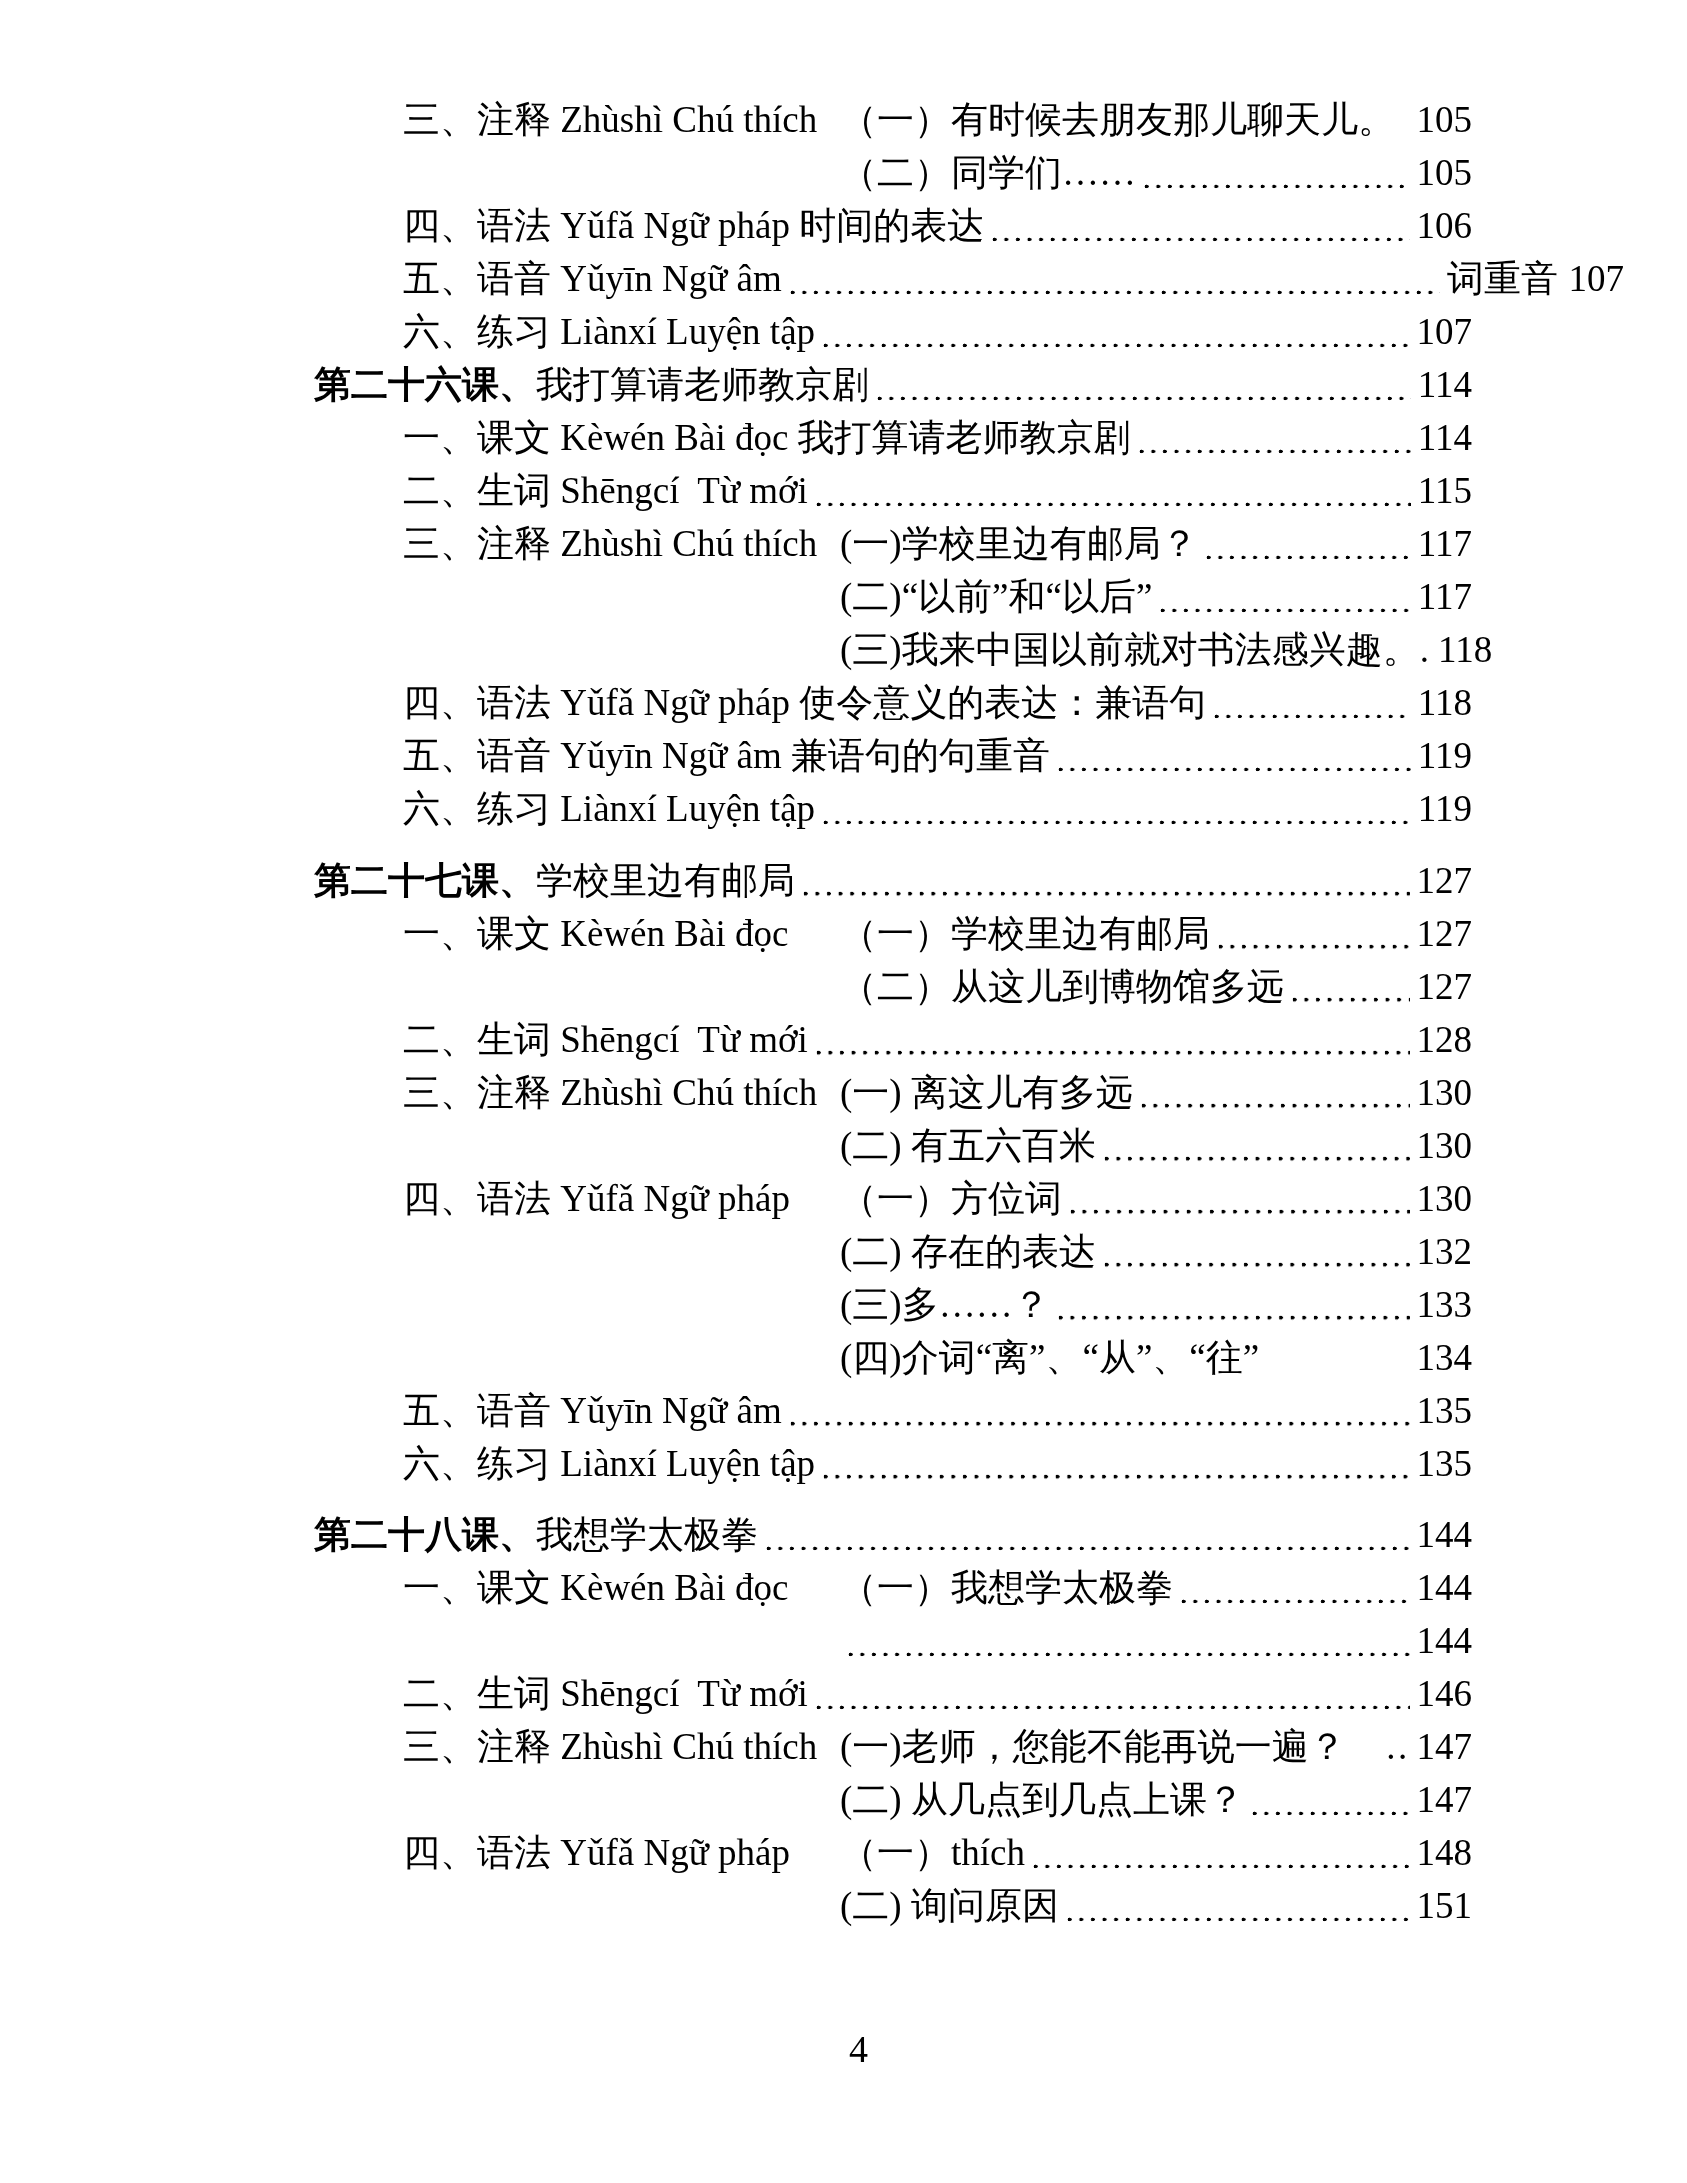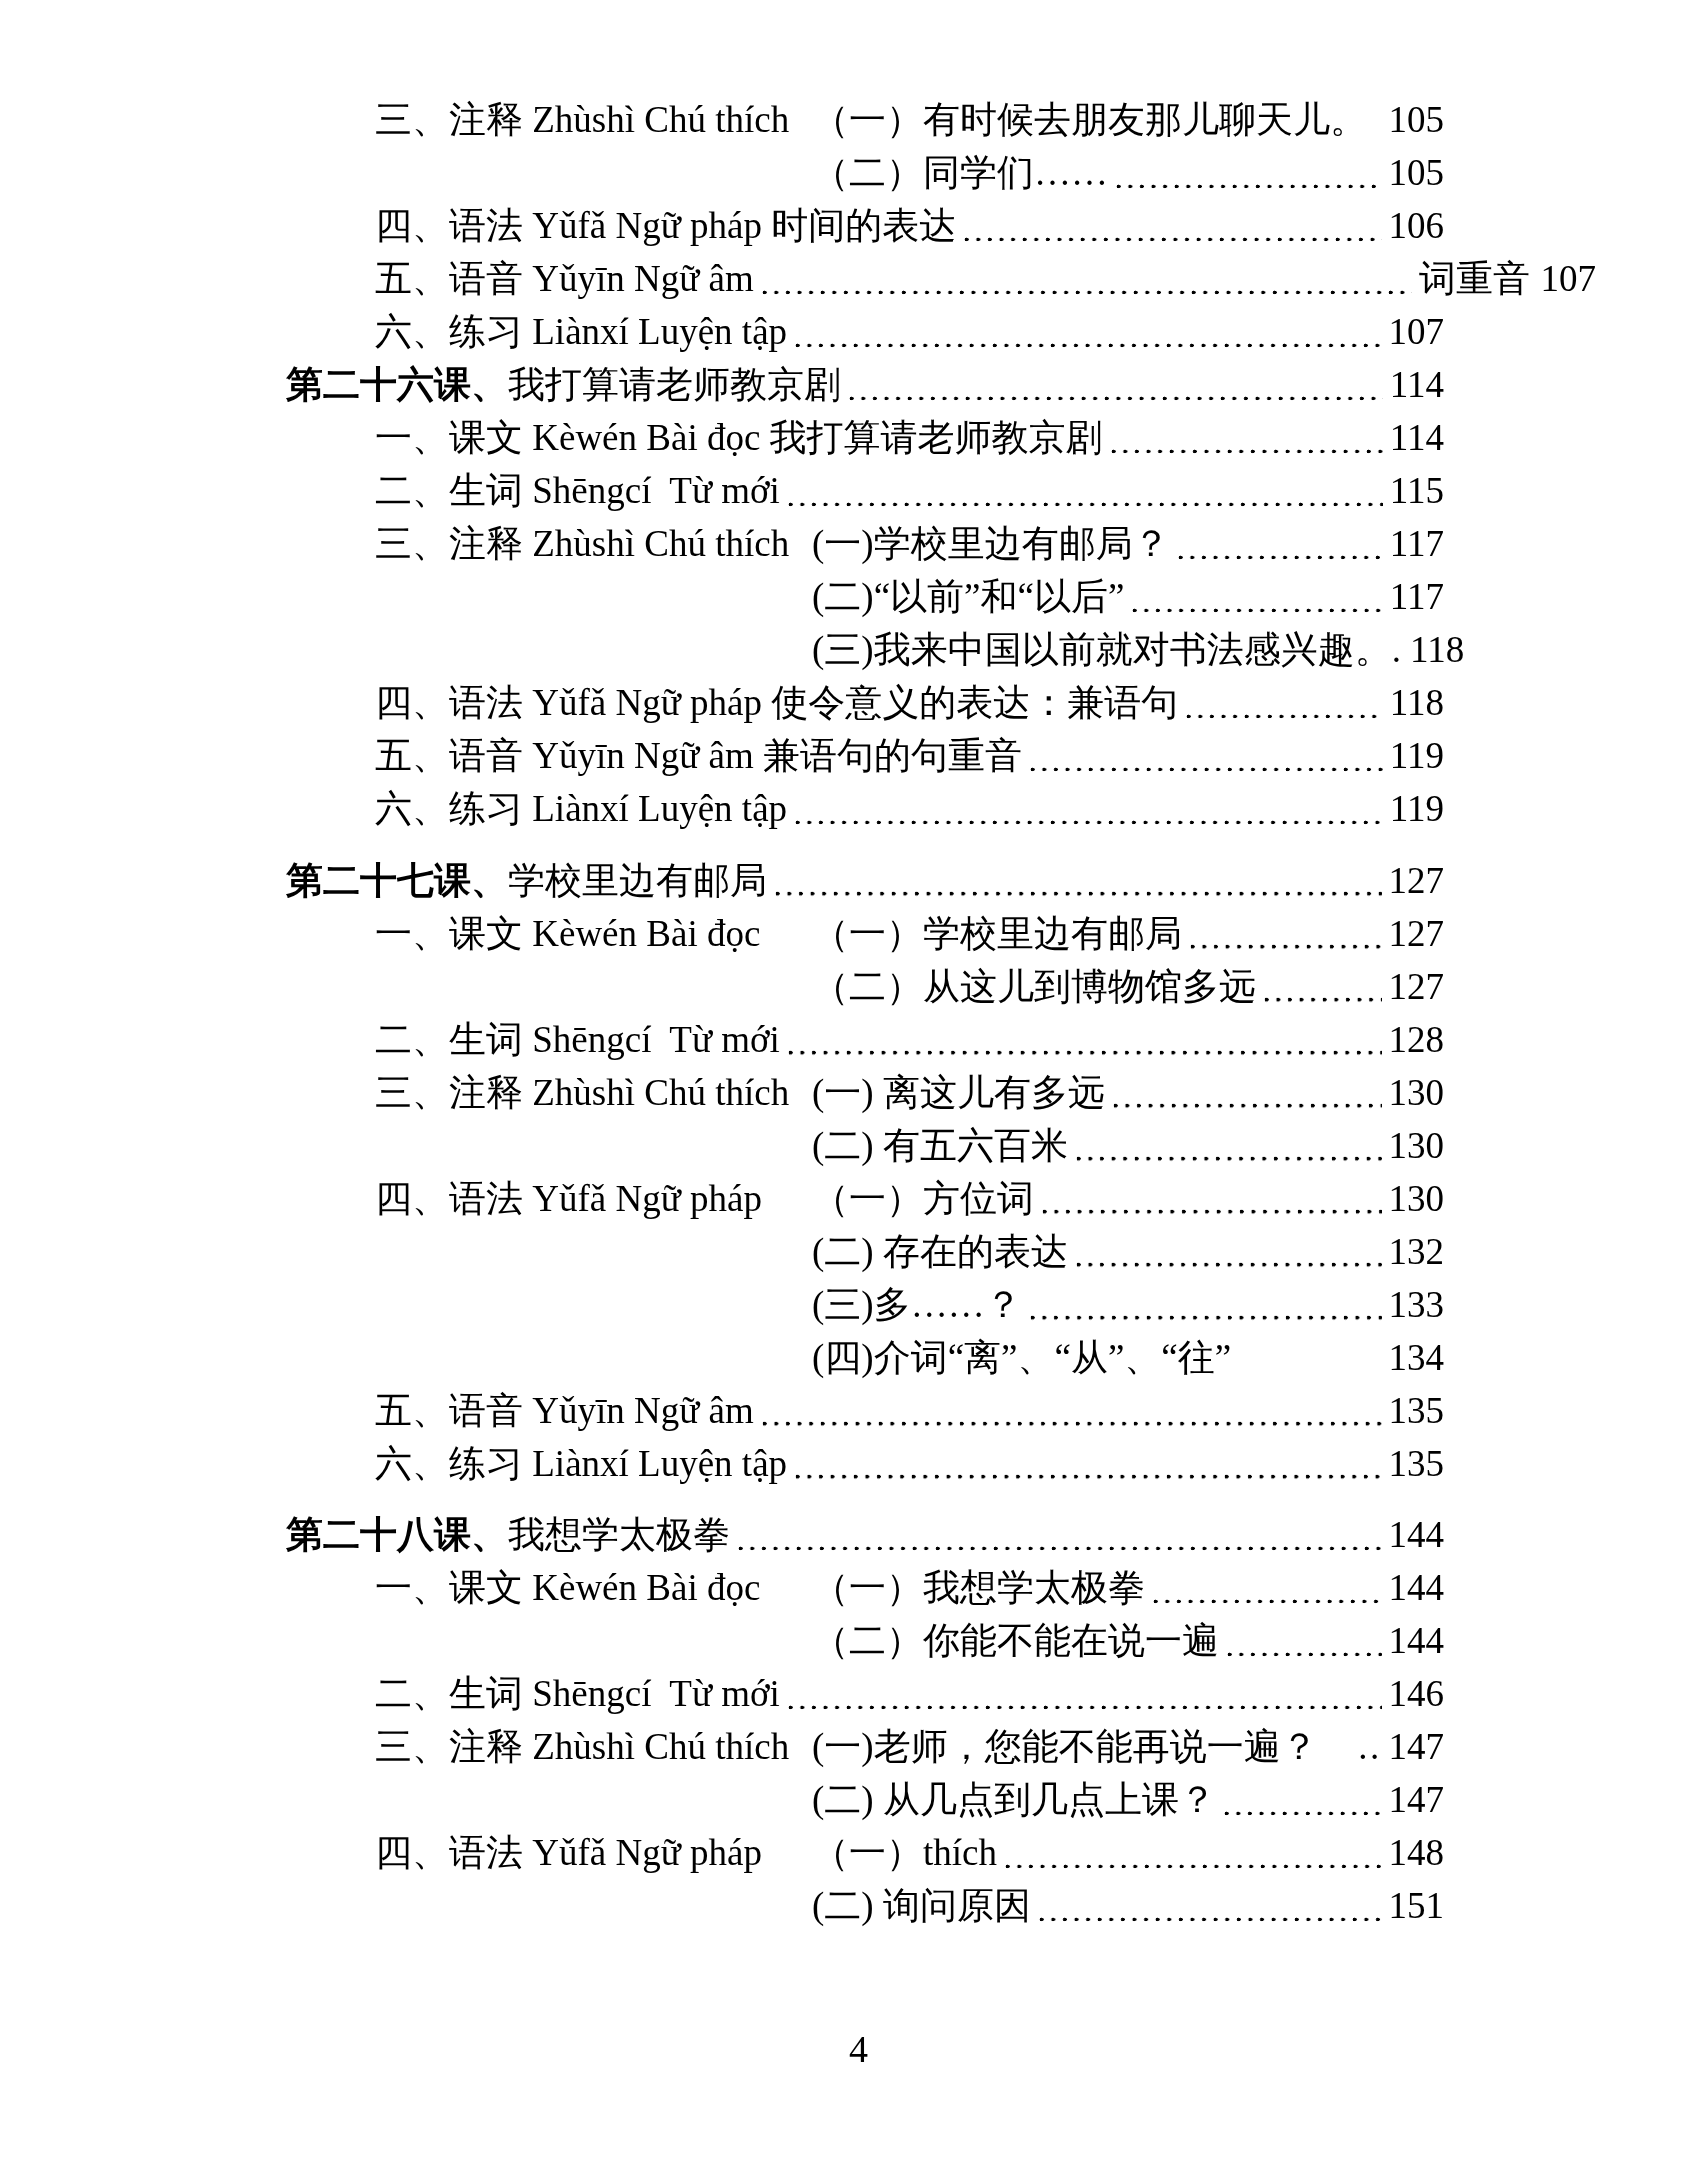--- a/index.html
+++ b/index.html
@@ -7,21 +7,21 @@
     position:relative;
     width:1687px; height:2183px;
     margin:0 auto;
     background:#ffffff;
     color:#000000;
     font-family:"Liberation Serif","DejaVu Serif",serif;
     overflow:hidden;
   }
   .toc {
     position:absolute;
-    left:286px; top:93px;
+    left:314px; top:93px;
     width:1158px;
     font-size:37px;
     line-height:53px;
   }
   .row {
     display:flex;
     align-items:baseline;
     white-space:pre;
   }
   .row.item { padding-left:89px; }
@@ -80,21 +80,21 @@
       <div class="row item"><span class="t tabhead">三、注释 Zhùshì Chú thích</span><span class="t">(一) 离这儿有多远</span><div class="leader"></div><span class="rg"><span class="pg">130</span></span></div>
       <div class="row sub"><span class="t">(二) 有五六百米</span><div class="leader"></div><span class="rg"><span class="pg">130</span></span></div>
       <div class="row item"><span class="t tabhead">四、语法 Yǔfǎ Ngữ pháp</span><span class="t">（一）方位词</span><div class="leader"></div><span class="rg"><span class="pg">130</span></span></div>
       <div class="row sub"><span class="t">(二) 存在的表达</span><div class="leader"></div><span class="rg"><span class="pg">132</span></span></div>
       <div class="row sub"><span class="t">(三)多……？</span><div class="leader"></div><span class="rg"><span class="pg">133</span></span></div>
       <div class="row sub"><span class="t">(四)介词“离”、“从”、“往”</span><span class="rg"><span class="pg">134</span></span></div>
       <div class="row item"><span class="t">五、语音 Yǔyīn Ngữ âm</span><div class="leader"></div><span class="rg"><span class="pg">135</span></span></div>
       <div class="row item"><span class="t">六、练习 Liànxí Luyện tập</span><div class="leader"></div><span class="rg"><span class="pg">135</span></span></div>
       <div class="row chapter gap"><span class="b">第二十八课、</span><span class="t">我想学太极拳</span><div class="leader"></div><span class="rg"><span class="pg">144</span></span></div>
       <div class="row item"><span class="t tabhead">一、课文 Kèwén Bài đọc</span><span class="t">（一）我想学太极拳</span><div class="leader"></div><span class="rg"><span class="pg">144</span></span></div>
-      <div class="row sub"><span class="t">（二）你能不能在说一遍</span><div class="leader"></div><span class="rg"><span class="pg">144</span></span></div>
+      <div class="row sub"><div class="leader"></div><span class="rg"><span class="pg">144</span></span></div>
       <div class="row item"><span class="t">二、生词 Shēngcí  Từ mới</span><div class="leader"></div><span class="rg"><span class="pg">146</span></span></div>
       <div class="row item"><span class="t tabhead">三、注释 Zhùshì Chú thích</span><span class="t">(一)老师，您能不能再说一遍？</span><span class="rg"><span class="pre">..</span><span class="pg">147</span></span></div>
       <div class="row sub"><span class="t">(二) 从几点到几点上课？</span><div class="leader"></div><span class="rg"><span class="pg">147</span></span></div>
       <div class="row item"><span class="t tabhead">四、语法 Yǔfǎ Ngữ pháp</span><span class="t">（一）thích</span><div class="leader"></div><span class="rg"><span class="pg">148</span></span></div>
       <div class="row sub"><span class="t">(二) 询问原因</span><div class="leader"></div><span class="rg"><span class="pg">151</span></span></div>
     </div>
   <div class="footer">4</div>
 </div>
 
 

